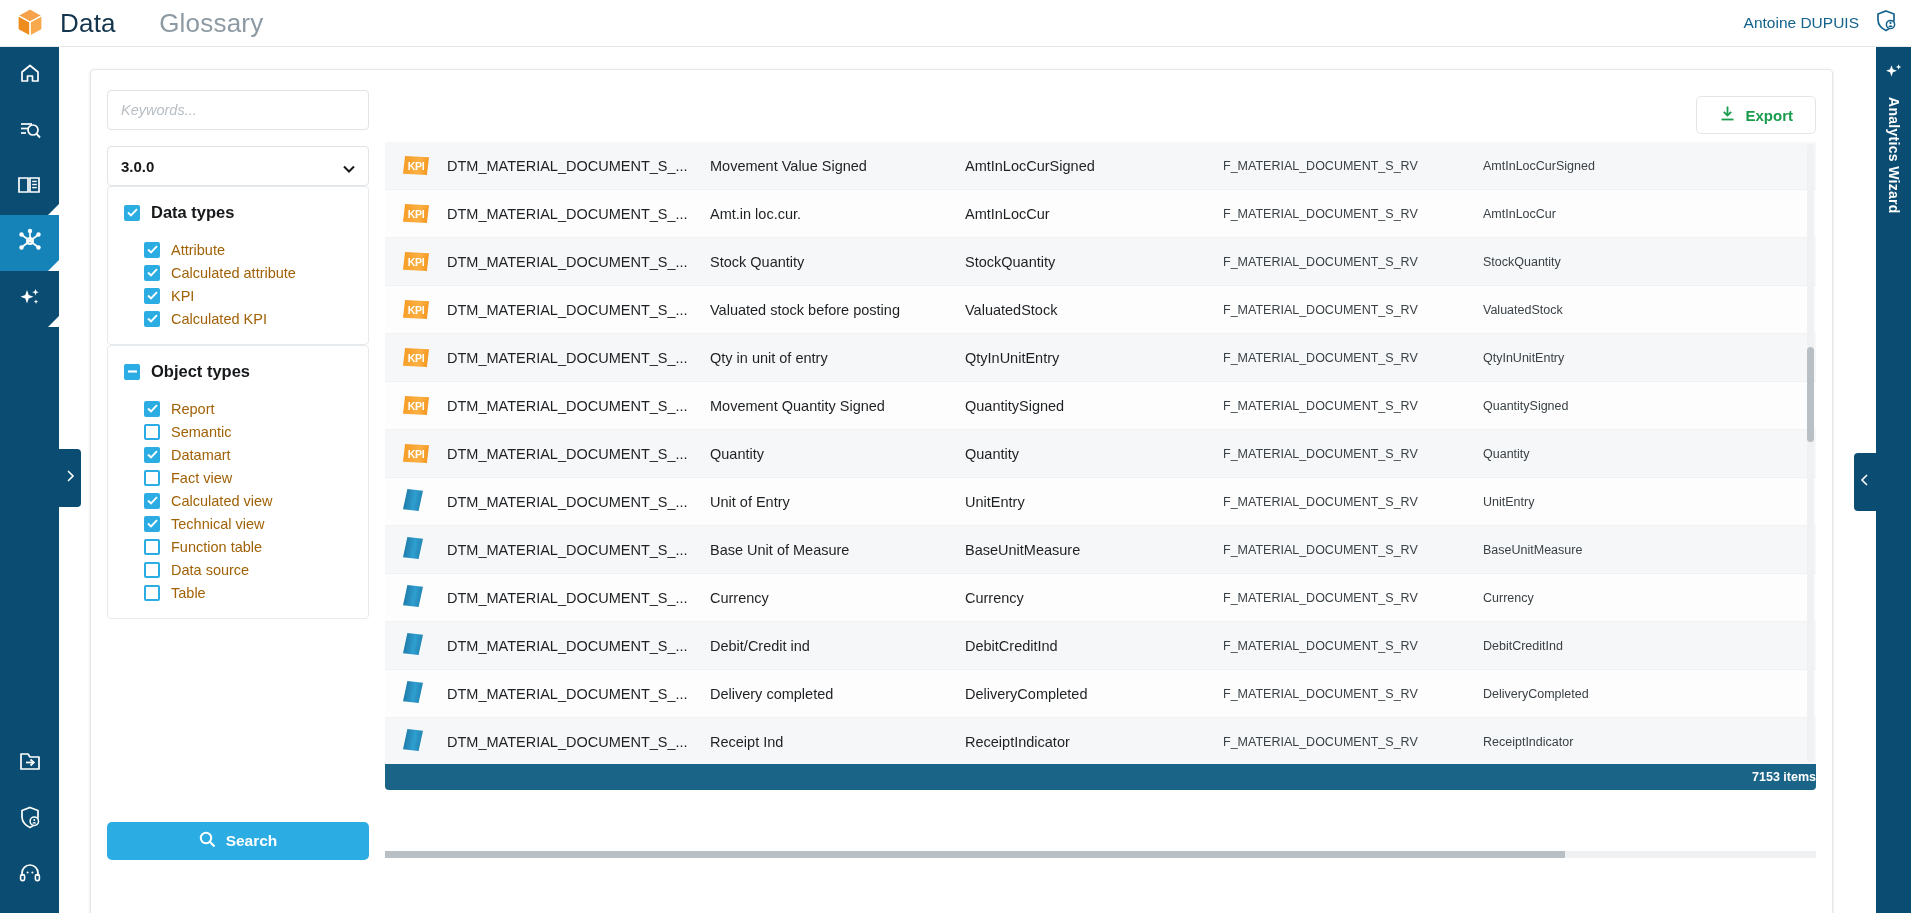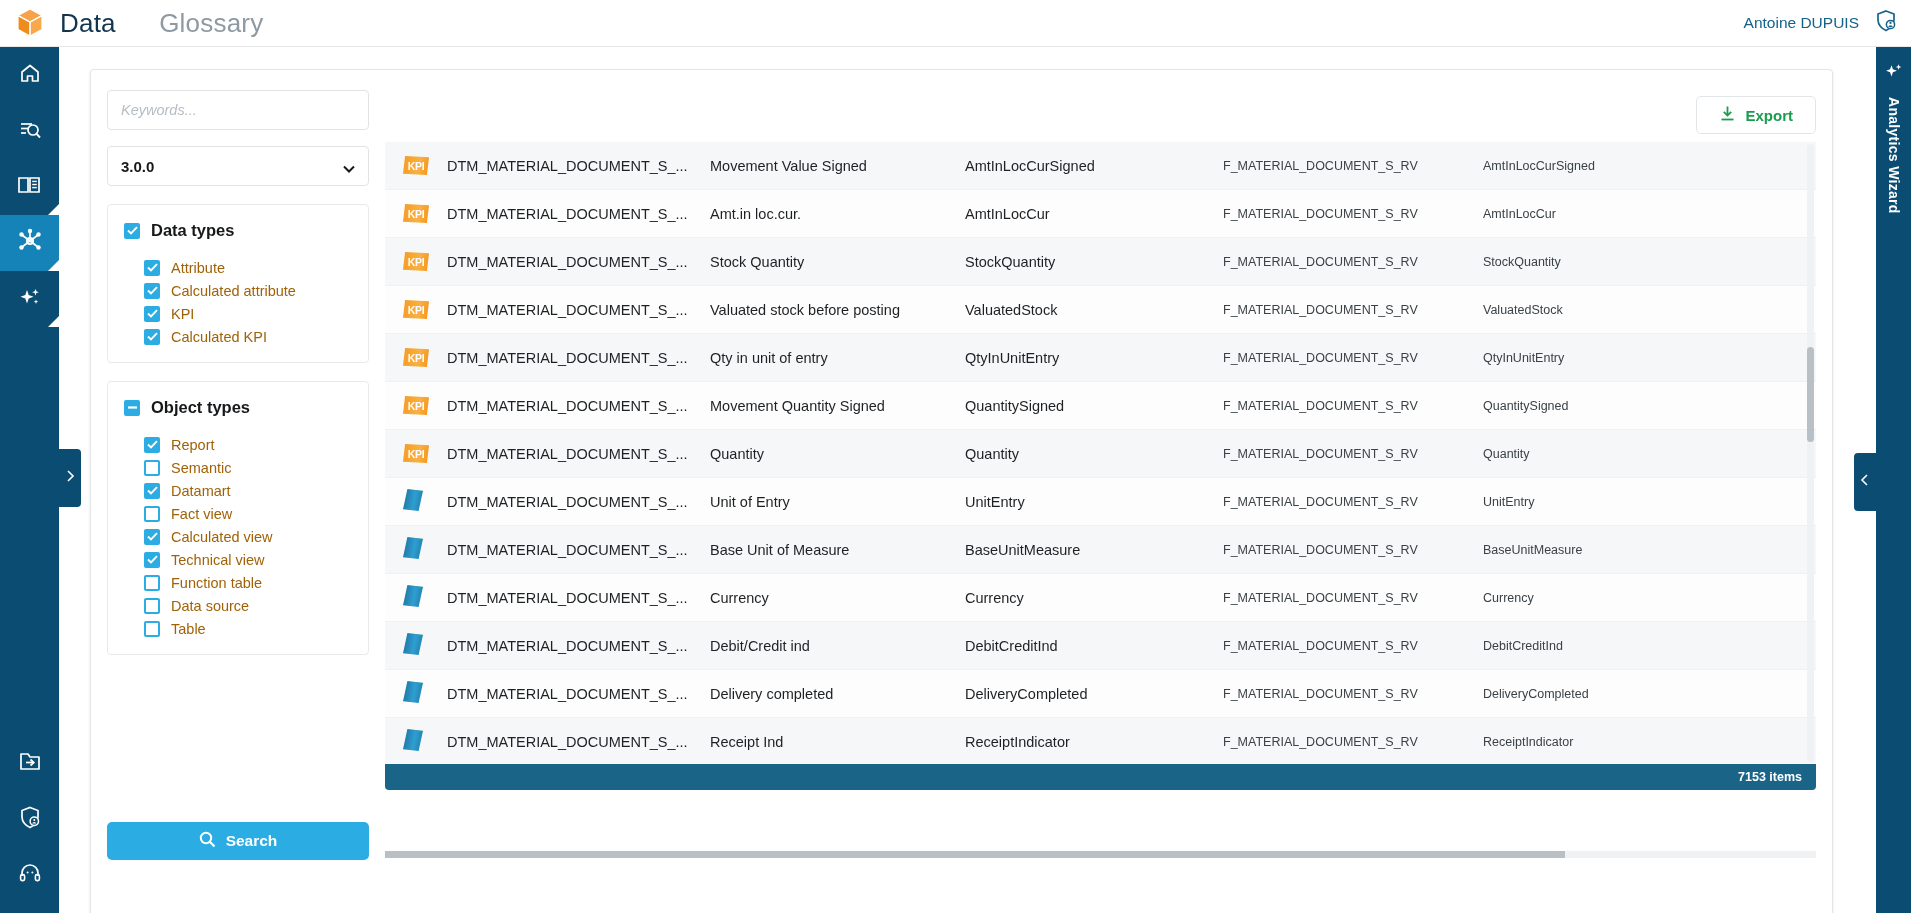--- a/index.html
+++ b/index.html
@@ -57,21 +57,21 @@
   }
   .kw-input::placeholder { color: #b6bdc3; font-style: italic; }
   .select-box {
     position: relative; width: 100%; height: 40px; margin-top: 16px;
     border: 1px solid #e1e4e7; border-radius: 4px; background: #fff;
     display: flex; align-items: center; padding: 0 13px;
     font-size: 15px; font-weight: bold; color: #16181a;
   }
   .select-caret { position: absolute; right: 12px; top: 14px; }
   .fbox {
-    margin-top: 18px; border: 1px solid #e7eaec; border-radius: 4px;
+    border: 1px solid #e7eaec; border-radius: 4px;
     background: #fff; padding: 14px 20px 14px 16px;
   }
   .cb-row { display: flex; align-items: center; height: 23px; margin-bottom: 0; }
   .cb-row.grp { margin-bottom: 9px; }
   .cb-row.child { padding-left: 20px; height: 23px; margin-top: 0; }
   .cb {
     width: 16px; height: 16px; border-radius: 2px; flex: 0 0 16px;
     display: flex; align-items: center; justify-content: center; margin-right: 11px;
   }
   .cb.on { background: #2bace3; }
@@ -126,21 +126,21 @@
   .icon-kpi {
     width: 26px; height: 19px; display: flex; align-items: center; justify-content: center;
     background: linear-gradient(100deg,#f59a22 0%, #fbb042 60%, #f3931b 100%);
     clip-path: polygon(8% 0%, 100% 6%, 92% 100%, 0% 94%);
     color: #fff; font-size: 10.5px; font-weight: bold; letter-spacing: -.3px;
   }
 
   .tfoot {
     height: 26px; background: #1a6488; border-radius: 0 0 4px 4px;
     display: flex; align-items: center; justify-content: flex-end;
-    padding-right: 14px; color: #fff; font-size: 12.5px; font-weight: bold;
+    color: #fff; font-size: 12.5px; font-weight: bold;
   }
   .vscroll {
     position: absolute; right: 2px; top: 2px; width: 7px; height: 618px;
     background: #f0f1f2; border-radius: 4px;
   }
   .vthumb {
     position: absolute; right: 2px; top: 205px; width: 7px; height: 95px;
     background: #b9c0c5; border-radius: 4px;
   }
   .hscroll {

